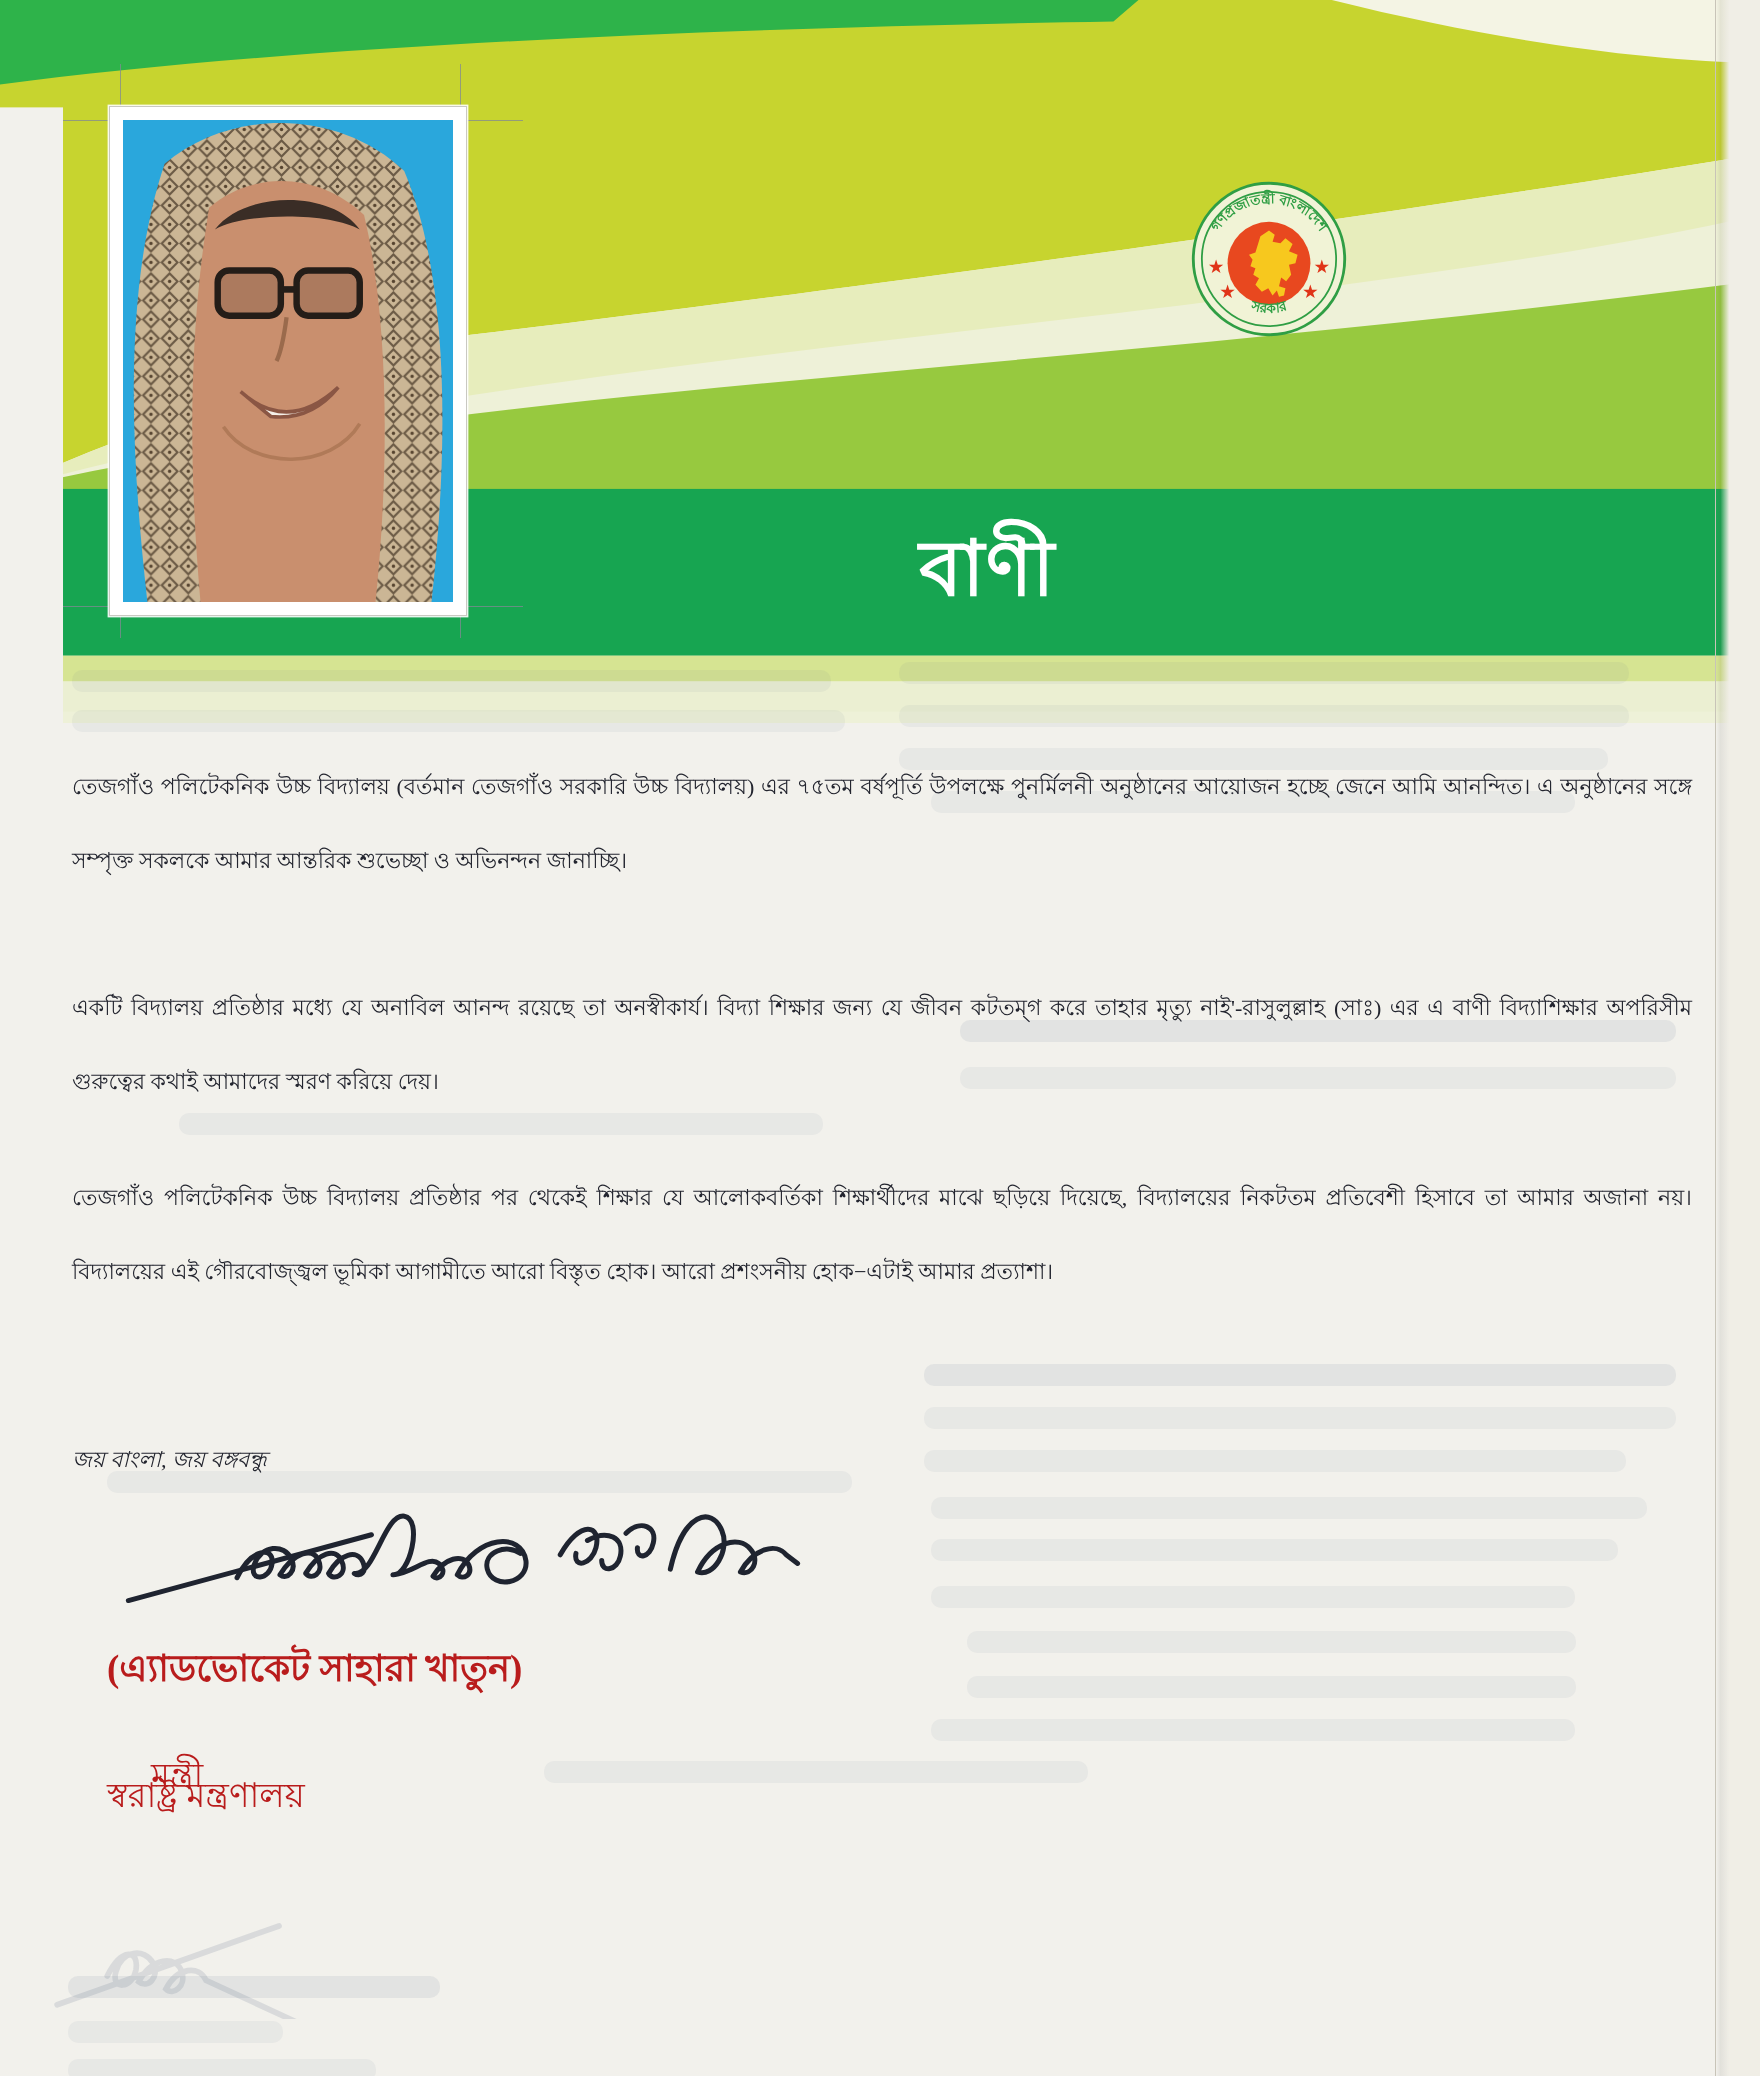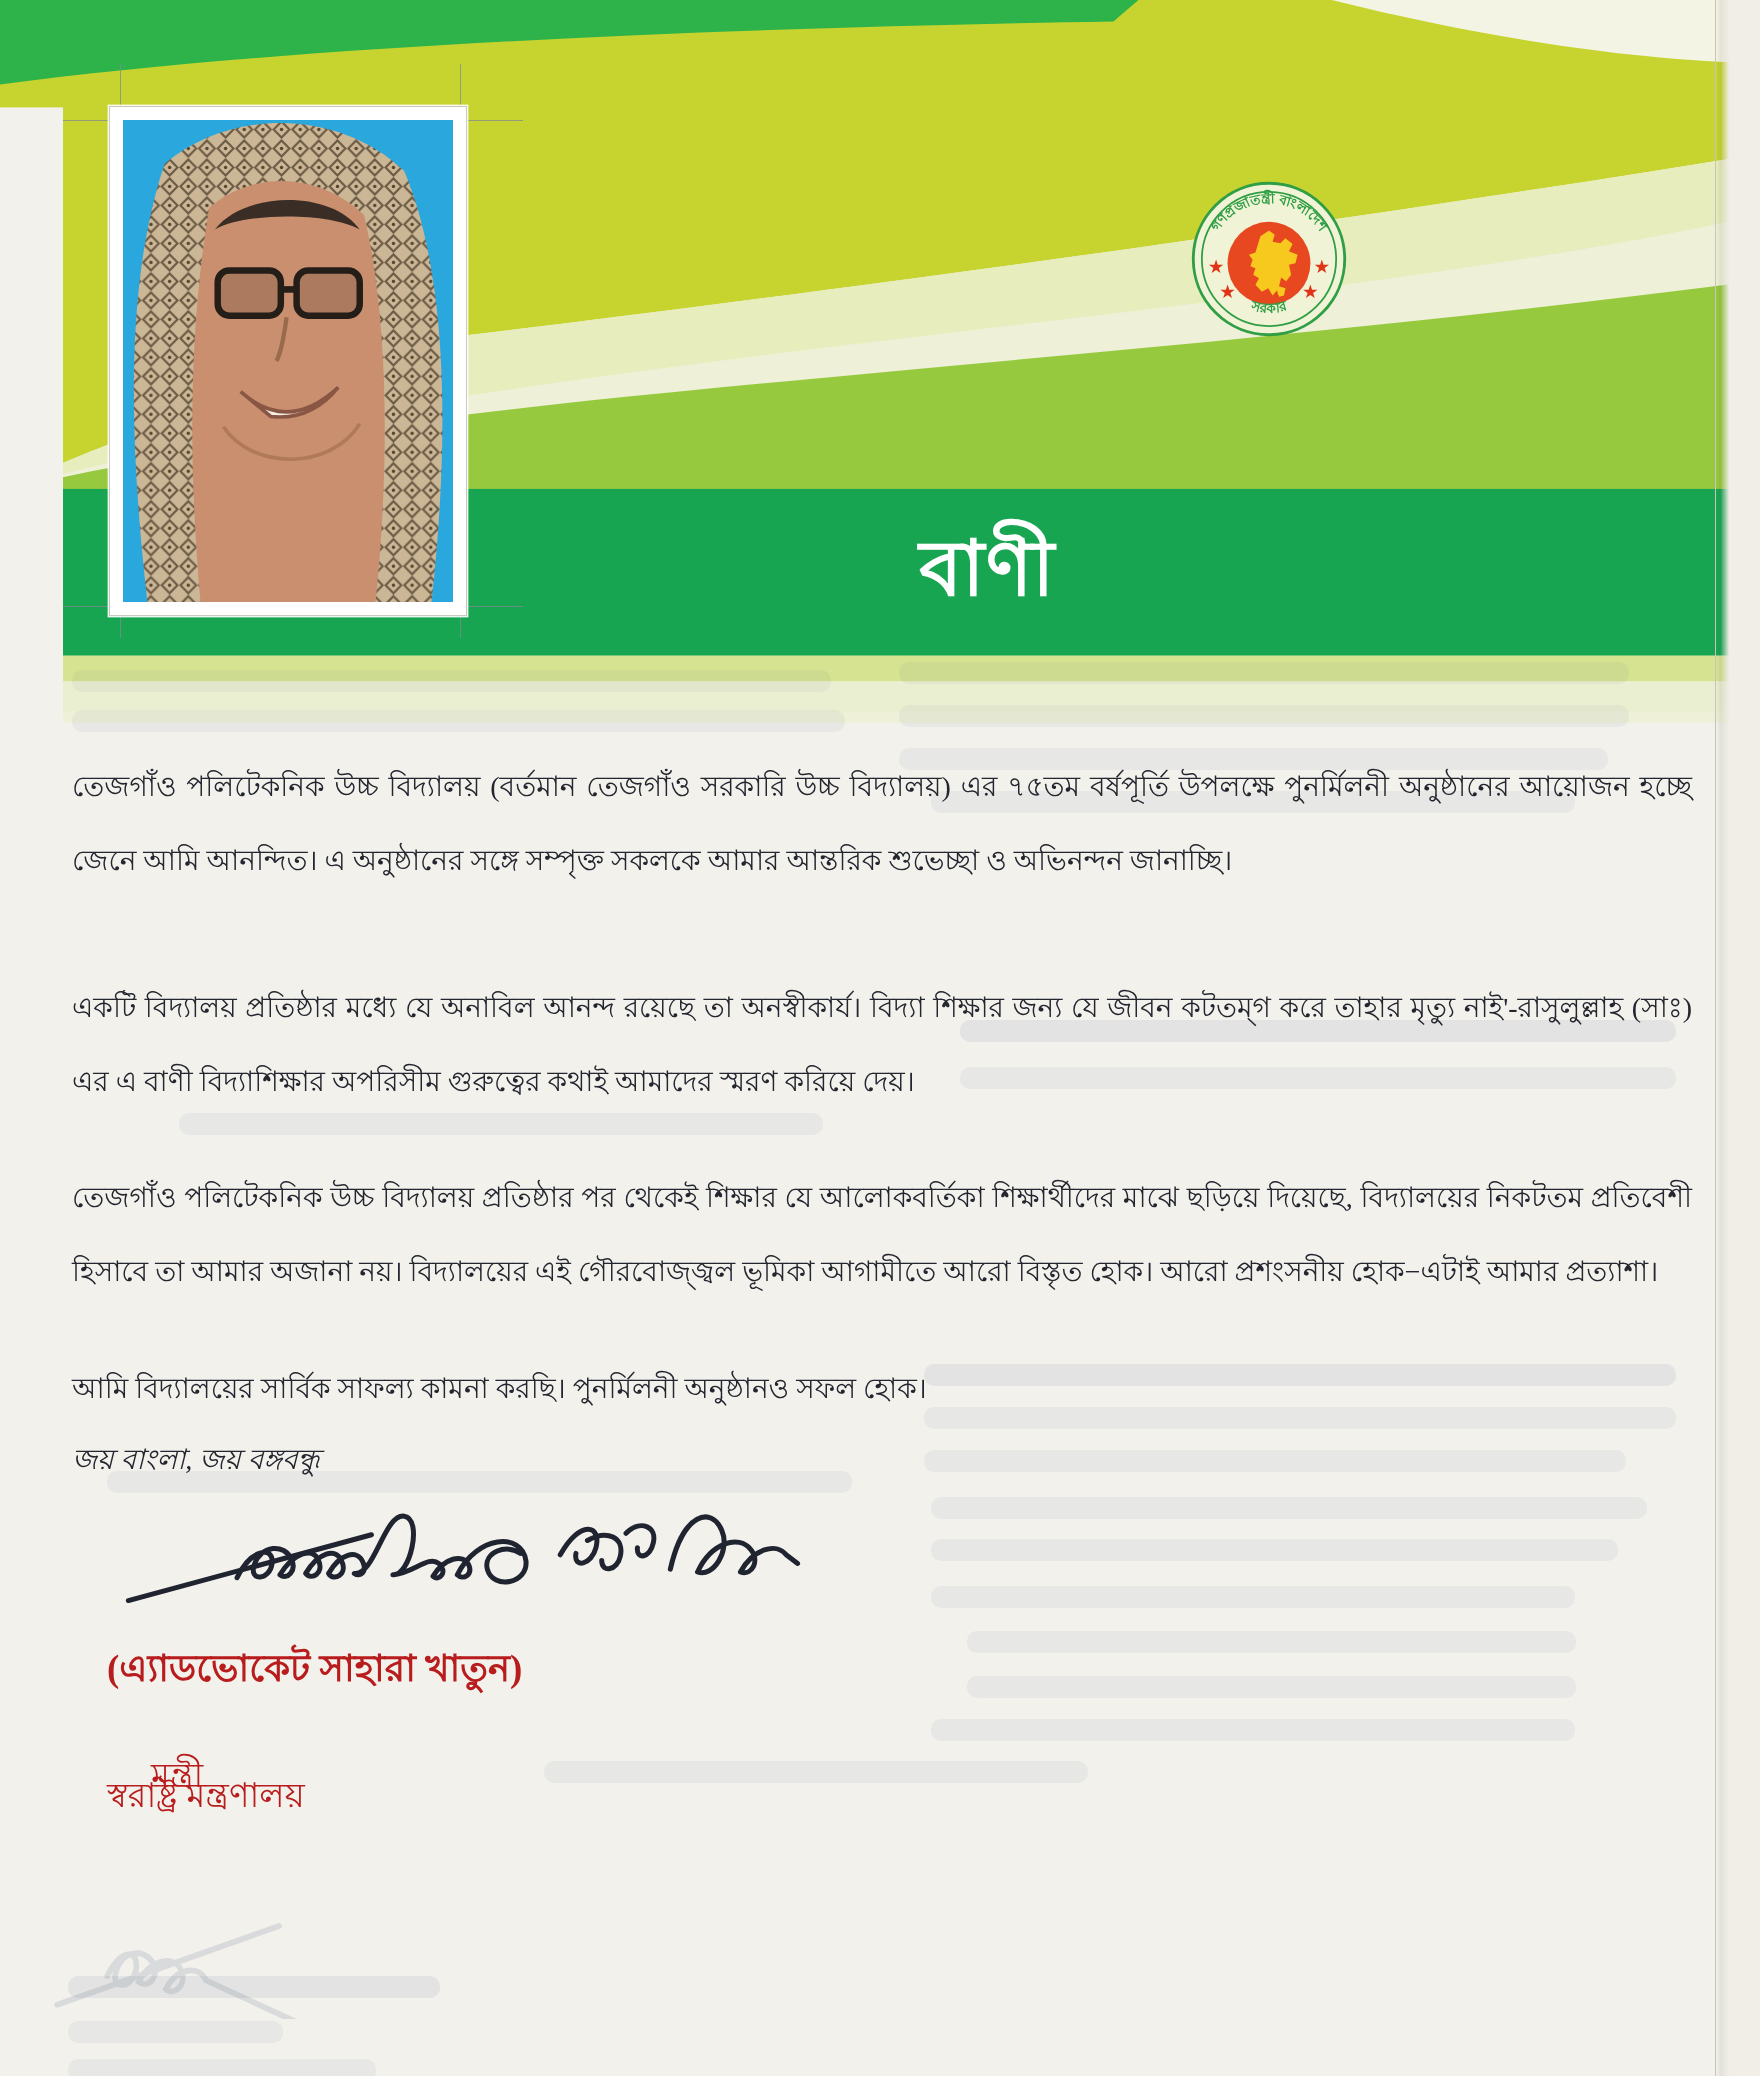--- a/index.html
+++ b/index.html
@@ -24,21 +24,21 @@
     position:absolute;left:823px;top:497px;width:329px;height:150px;
     color:#ffffff;font-size:77px;font-weight:700;text-align:center;
     line-height:143px;letter-spacing:1.4px;
     font-family:Liberation Sans, sans-serif;
   }
   
   #seal{position:absolute;left:1189px;top:179px;width:160px;height:160px;}
   
   .para{
     position:absolute;left:72px;width:1620px;
-    color:#23252f;font-size:28px;line-height:74px;
+    color:#23252f;font-size:22px;line-height:74px;
     text-align:justify;
   }
   .single-line{text-align:left;}
   .sig-block{
     position:absolute;left:107px;color:#b91c1c;font-size:34px;line-height:43px;
     text-align:left;white-space:nowrap;
   }
   #signatory-name{font-size:37px;font-weight:700;}
   
   #signature{position:absolute;left:122px;top:1469px;width:702px;height:143px;}
@@ -170,21 +170,20 @@
   <div class="ghost" style="left:68px;top:2021px;width:215px;"></div>
   <div class="ghost" style="left:68px;top:2059px;width:308px;"></div>
 
   <svg id="ghost-signature" viewBox="0 0 700 190" aria-hidden="true">
     <path d="M10,170 L320,60 M80,130 c20,-40 45,-38 40,-8 c-5,26 -35,28 -28,2 c8,-30 40,-34 52,-12 c10,20 -8,36 -20,26 c18,-34 52,-38 60,-14 c7,20 -12,34 -22,24 c16,-30 46,-34 56,-12 l130,60" fill="none" stroke="#5a6a85" stroke-width="8" stroke-linecap="round"></path>
   </svg>
 
   <div class="para" style="top:750px;">তেজগাঁও পলিটেকনিক উচ্চ বিদ্যালয় (বর্তমান তেজগাঁও সরকারি উচ্চ বিদ্যালয়) এর ৭৫তম বর্ষপূর্তি উপলক্ষে পুনর্মিলনী অনুষ্ঠানের আয়োজন হচ্ছে জেনে আমি আনন্দিত। এ অনুষ্ঠানের সঙ্গে সম্পৃক্ত সকলকে আমার আন্তরিক শুভেচ্ছা ও অভিনন্দন জানাচ্ছি।</div>
   <div class="para" style="top:971px;">একটি বিদ্যালয় প্রতিষ্ঠার মধ্যে যে অনাবিল আনন্দ রয়েছে তা অনস্বীকার্য। বিদ্যা শিক্ষার জন্য যে জীবন কটতম্গ করে তাহার মৃত্যু নাই'-রাসুলুল্লাহ (সাঃ) এর এ বাণী বিদ্যাশিক্ষার অপরিসীম গুরুত্বের কথাই আমাদের স্মরণ করিয়ে দেয়।</div>
   <div class="para" style="top:1161px;">তেজগাঁও পলিটেকনিক উচ্চ বিদ্যালয় প্রতিষ্ঠার পর থেকেই শিক্ষার যে আলোকবর্তিকা শিক্ষার্থীদের মাঝে ছড়িয়ে দিয়েছে, বিদ্যালয়ের নিকটতম প্রতিবেশী হিসাবে তা আমার অজানা নয়। বিদ্যালয়ের এই গৌরবোজ্জ্বল ভূমিকা আগামীতে আরো বিস্তৃত হোক। আরো প্রশংসনীয় হোক−এটাই আমার প্রত্যাশা।</div>
-  <div class="para single-line" style="top:1352px;">আমি বিদ্যালয়ের সার্বিক সাফল্য কামনা করছি। পুনর্মিলনী অনুষ্ঠানও সফল হোক।</div>
   <div class="para single-line" style="top:1423px;font-style:italic;">জয় বাংলা, জয় বঙ্গবন্ধু</div>
 
   <svg id="signature" viewBox="0 0 980 200" aria-hidden="true">
     <g fill="none" stroke="#1f2430" stroke-width="7" stroke-linecap="round" stroke-linejoin="round">
       <path d="M8,184 L348,92"></path>
       <path d="M160,152 C180,110 212,108 209,132 C206,156 176,158 184,134 C194,106 226,104 236,126 C244,142 230,156 220,148 C238,118 266,108 274,128 C282,146 264,156 256,146 C274,116 298,110 306,128 C316,148 294,158 288,146 C304,118 328,112 336,130 C342,144 332,152 324,146 C352,150 366,62 394,66 C420,70 402,150 378,148 C406,146 428,120 442,132 C456,144 442,158 434,150 C450,124 476,118 484,134 C490,148 476,156 468,148 C496,92 558,88 564,128 C568,160 518,170 510,140 C504,116 538,104 556,118"></path>
       <path d="M612,120 C640,70 670,78 662,110 C656,134 630,140 634,118 M650,100 C678,84 702,96 696,122 C692,142 670,146 670,128 M704,90 C724,70 748,80 742,104 C738,124 718,128 720,110"></path>
       <path d="M766,140 C784,60 824,52 838,86 C850,114 826,152 804,144 C824,102 862,92 878,112 C892,128 880,150 864,144 C882,112 914,102 928,120 L944,132"></path>
     </g>
   </svg>

